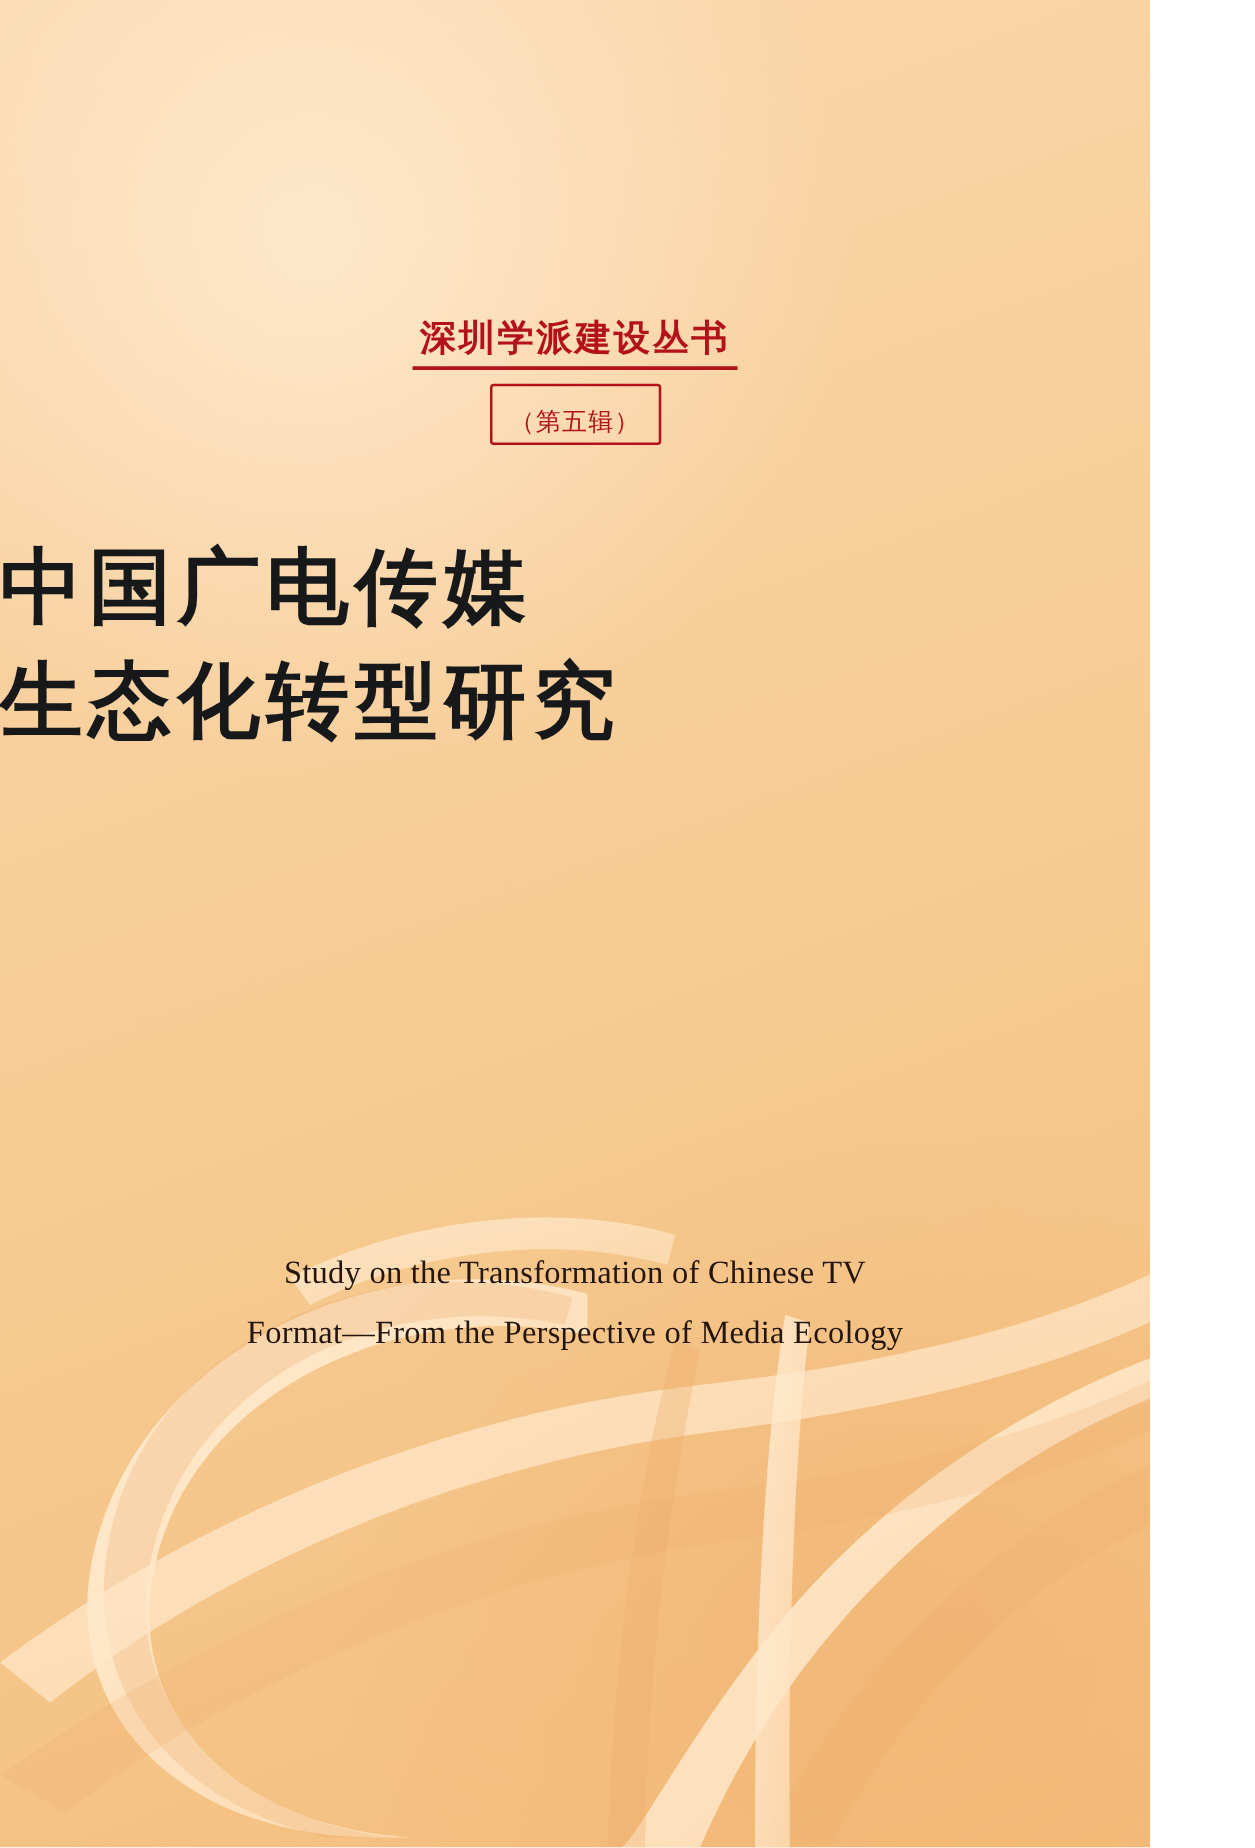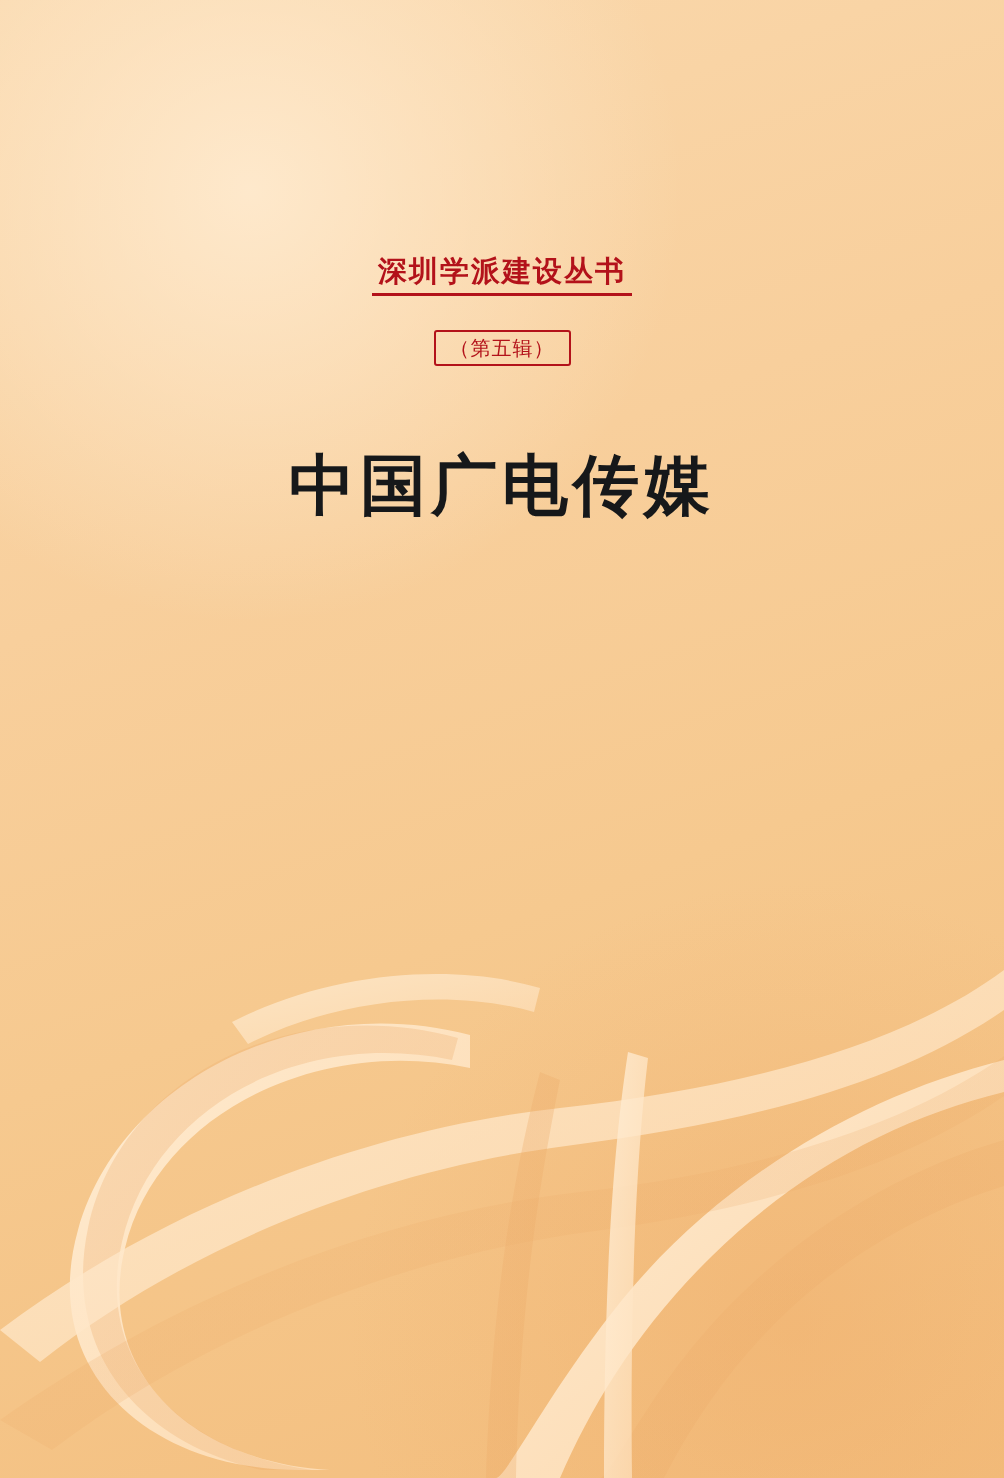--- a/index.html
+++ b/index.html
@@ -5,21 +5,21 @@
   html, body {
     margin: 0;
     padding: 0;
     background: #ffffff;
   }
   body {
     font-family: "Liberation Sans", sans-serif;
   }
   .cover {
     position: relative;
-    width: 1004px;
+    width: 920px;
     height: 1478px;
     overflow: hidden;
     background: linear-gradient(160deg, #fad9ae 0%, #f8cf9c 35%, #f6c98f 60%, #f3bd7c 100%);
   }
   
   .swirls {
     position: absolute;
     left: 0; top: 0;
     width: 1004px;
     height: 1478px;
@@ -61,32 +61,30 @@
   }
   .series-volume-wrap {
     margin-top: 11px;
   }
   .series-volume {
     display: inline-block;
     font-size: 20px;
     color: #b3121a;
     border: 2px solid #b3121a;
     border-radius: 3px;
-    padding: 5px 14px 5px 14px;
+    padding: 18px 14px 5px 14px;
     letter-spacing: 1px;
     line-height: 1.1;
-    margin-top: 23px;
   }
 
   
   .title-block {
     position: absolute;
     left: 0; right: 0;
-    top: 440px;
-    text-align: center;
+    top: 424px;
   }
   .title-line {
     font-size: 66px;
     font-weight: bold;
     color: #16181a;
     letter-spacing: 5px;
     line-height: 1.38;
     font-family: "Liberation Sans", sans-serif;
   }
 
@@ -172,18 +170,23 @@
 
   <div class="series-block">
     <div class="series-title">深圳学派建设丛书</div>
     <div class="series-volume-wrap">
       <span class="series-volume">（第五辑）</span>
     </div>
   </div>
 
   <div class="title-block">
     <div class="title-line">中国广电传媒</div>
+    <div class="title-line">生态化转型研究</div>
   </div>
 
 
+  <div class="subtitle">
+    <div class="sline">Study on the Transformation of Chinese TV</div>
+    <div class="sline">Format—From the Perspective of Media Ecology</div>
+  </div>
 
 
 </div>
 
 </body></html>

